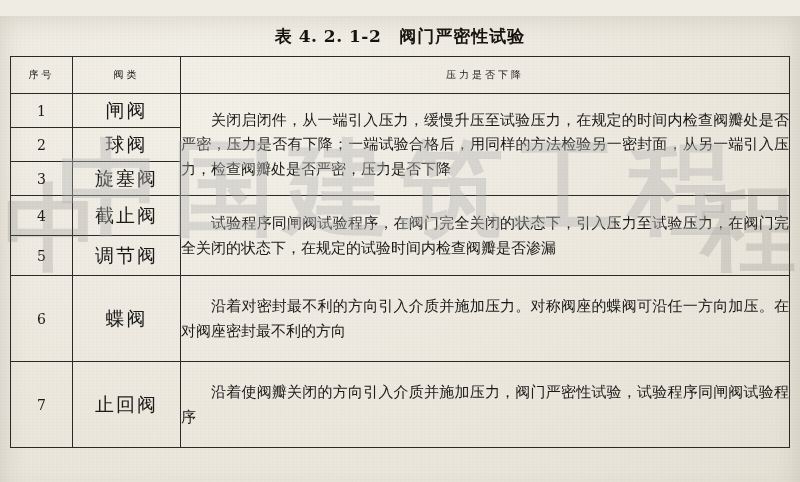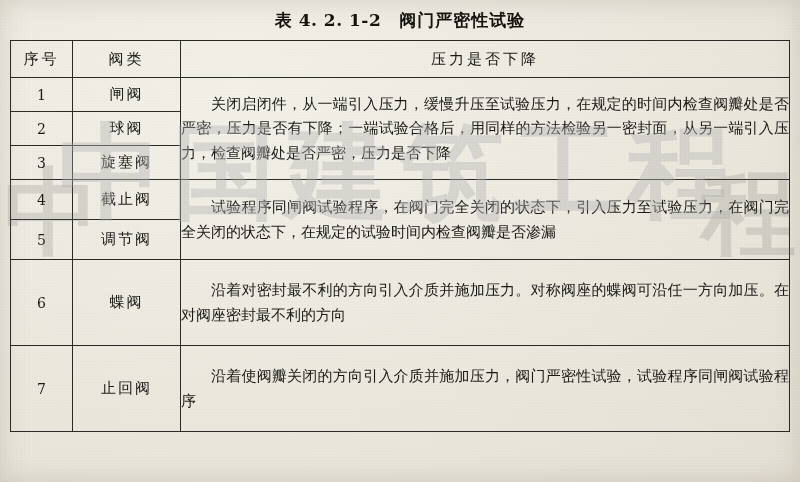--- a/index.html
+++ b/index.html
@@ -36,20 +36,21 @@
     z-index: 5;
   }
   .title {
     text-align: center;
     font-size: 17px;
     font-weight: bold;
     letter-spacing: 1px;
     padding: 9px 0 8px 0;
     color: #17150f;
     font-family: "DejaVu Serif", "Liberation Serif", serif;
+    margin-top: 16px;
   }
   .title .num {
     letter-spacing: 0.5px;
   }
   .title .gap {
     display: inline-block;
     width: 18px;
   }
   table.valve {
     border-collapse: collapse;
@@ -61,31 +62,31 @@
     z-index: 2;
   }
   table.valve td, table.valve th {
     border: 1px solid #2a2a26;
     padding: 0;
     vertical-align: middle;
     background: transparent;
   }
   table.valve thead th {
     font-weight: normal;
-    font-size: 15px;
+    font-size: 10px;
     height: 36px;
     letter-spacing: 3px;
     font-family: Liberation Serif, serif;
   }
   .col-no { width: 62px; }
   .col-type { width: 108px; }
   .col-method { width: auto; }
   td.no, td.type {
     text-align: center;
-    font-size: 15px;
+    font-size: 19px;
     letter-spacing: 2px;
     font-family: "DejaVu Serif", "Liberation Serif", serif;
   }
   td.no { font-size: 14px; letter-spacing: 0; }
   td.method {
     font-size: 15px;
     line-height: 1.62;
     padding: 7px 10px 7px 12px;
     text-align: justify;
     text-justify: inter-character;

